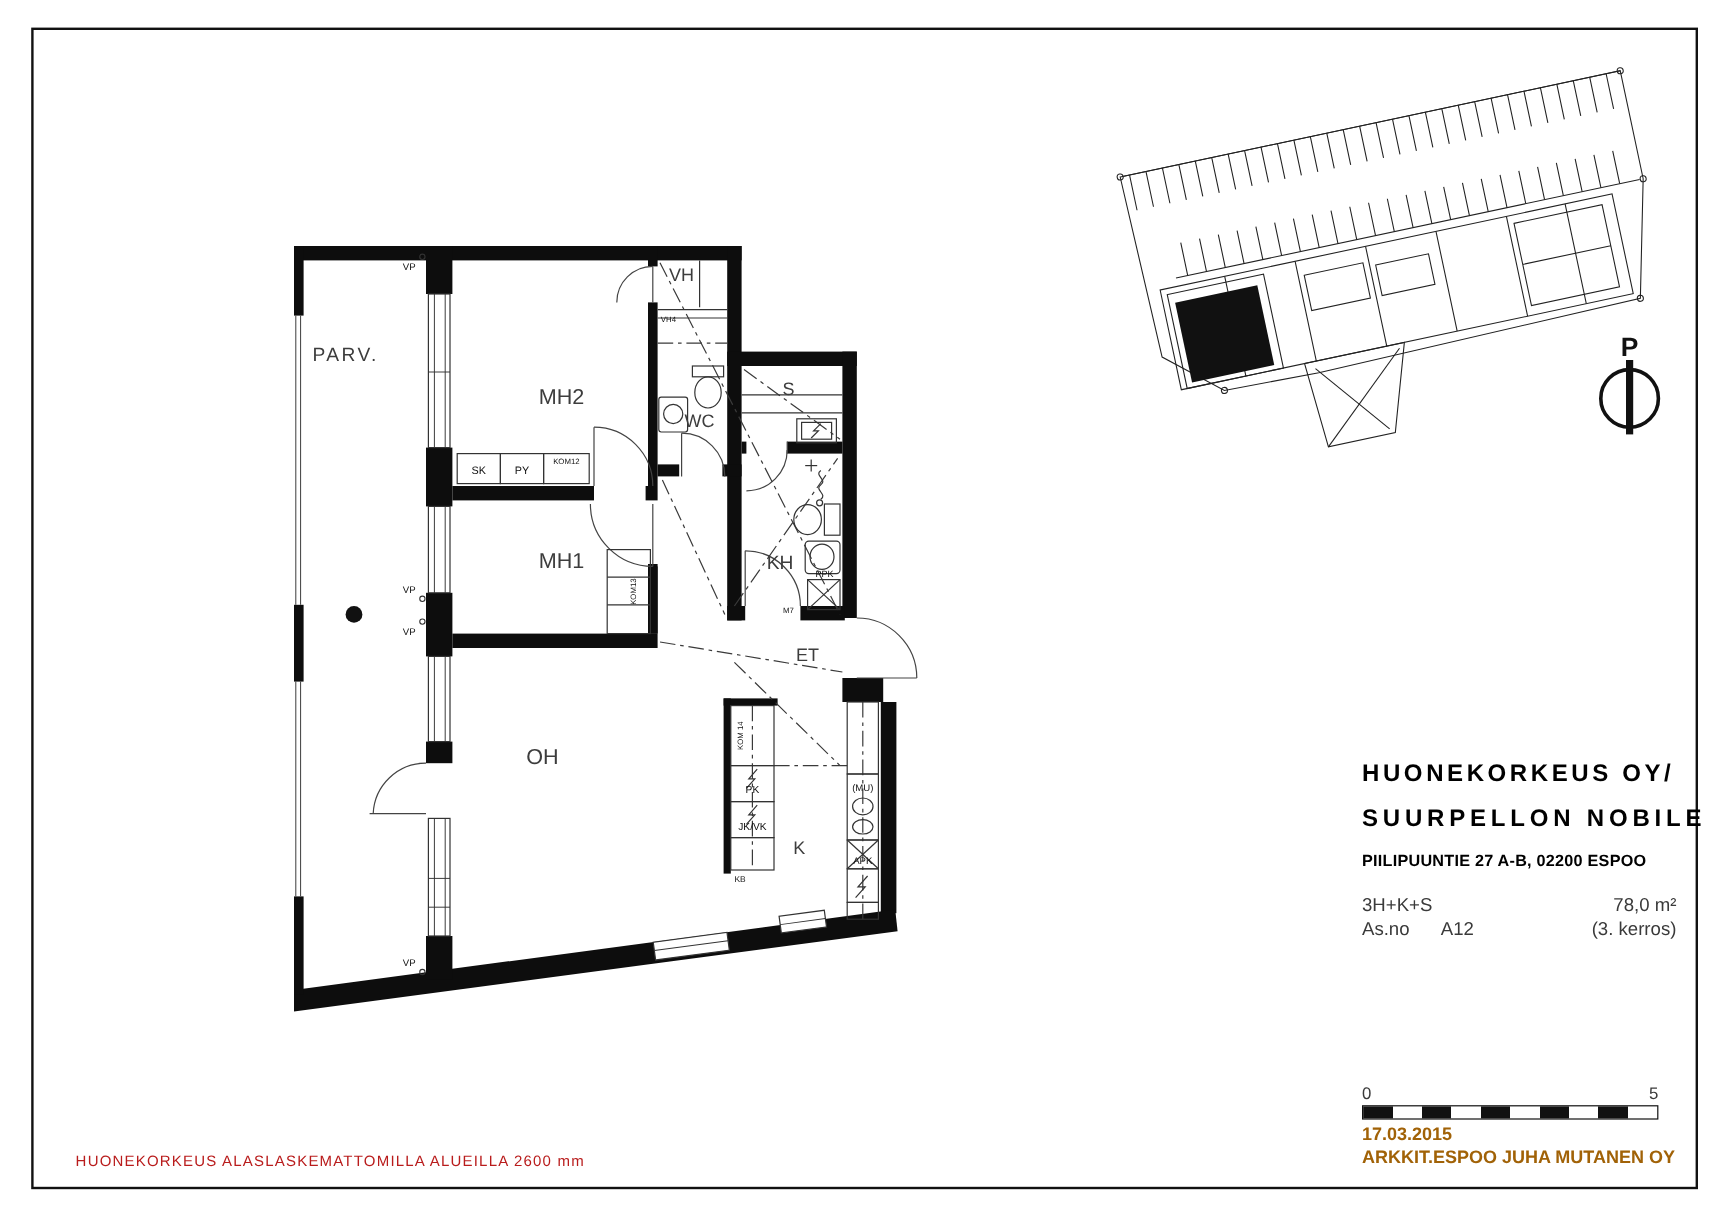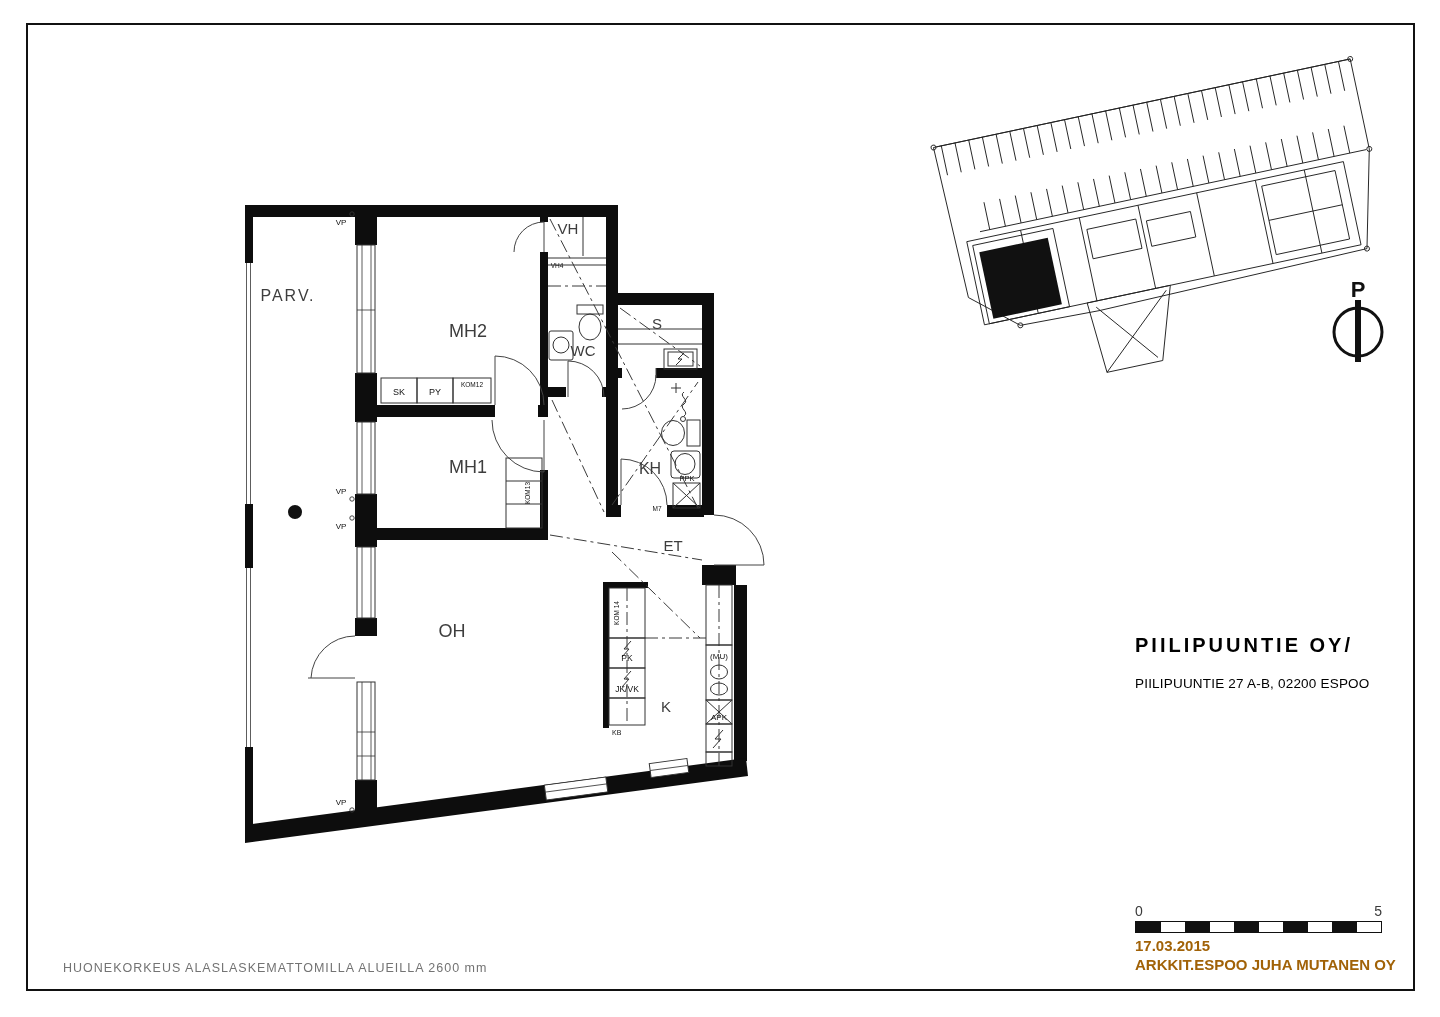--- a/index.html
+++ b/index.html
@@ -3,29 +3,29 @@
 <meta charset="utf-8">
 <style>
   html,body{margin:0;padding:0;background:#fff;}
   body{width:1440px;height:1017px;position:relative;font-family:"Liberation Sans",sans-serif;overflow:hidden;}
   .frame{position:absolute;left:26px;top:23px;width:1389px;height:968px;border:2px solid #111;box-sizing:border-box;}
   svg{position:absolute;left:0;top:0;}
   .titleblock{position:absolute;left:1135px;top:631px;width:262px;color:#000;}
   .tb-big{font-size:20px;font-weight:bold;letter-spacing:5px;line-height:29px;white-space:nowrap;}
   .tb-big2{letter-spacing:3px;}
   .tb-project{font-size:20px;font-weight:bold;letter-spacing:4px;margin-top:11px;white-space:nowrap;}
-  .tb-address{font-size:13.5px;font-weight:normal;letter-spacing:0.2px;margin-top:16px;white-space:nowrap;}
+  .tb-address{font-size:13.5px;font-weight:bold;letter-spacing:0.2px;margin-top:16px;white-space:nowrap;}
   .tb-rows{margin-top:20px;color:#3a3a3a;font-size:15.5px;line-height:20px;}
   .tb-row{display:flex;justify-content:space-between;}
   .tb-left{display:flex;gap:26px;}
   .scalebar{position:absolute;left:1135px;top:903px;width:247px;}
   .sb-nums{display:flex;justify-content:space-between;font-size:14px;color:#3a3a3a;margin-bottom:2px;}
   .sb-bar{height:10px;border:1.5px solid #111;background:linear-gradient(90deg,#111 0 10%,#fff 10% 20%,#111 20% 30%,#fff 30% 40%,#111 40% 50%,#fff 50% 60%,#111 60% 70%,#fff 70% 80%,#111 80% 90%,#fff 90% 100%);}
   .stamp{position:absolute;left:1135px;top:936px;font-weight:bold;font-size:15px;line-height:19px;color:#a16207;white-space:nowrap;}
-  .footnote{position:absolute;left:63px;top:961px;font-size:12.5px;color:#737373;letter-spacing:1px;white-space:nowrap;}
+  .footnote{position:absolute;left:63px;top:961px;font-size:12.5px;color:#b91c1c;letter-spacing:1px;white-space:nowrap;}
   .t{fill:#3d3d3d;}
   .lbl{fill:#111;}
 </style>
 </head>
 <body>
 
 <div class="frame"></div>
 
 <svg width="1440" height="1017" viewBox="0 0 1440 1017">
 
@@ -272,22 +272,36 @@
   </g>
 
   <g>
     <circle cx="1358" cy="332" r="24" fill="none" stroke="#111" stroke-width="3"></circle>
     <rect x="1355" y="300" width="6" height="62" fill="#111"></rect>
     <text x="1358" y="297" text-anchor="middle" font-size="22" font-weight="bold" fill="#111">P</text>
   </g>
 </svg>
 
 <div class="titleblock">
-  <div class="tb-big tb-big2">PIILIPUUNTIE OY/</div>
+  <div class="tb-big tb-big2">HUONEKORKEUS OY/</div>
+  <div class="tb-project">SUURPELLON NOBILE</div>
   <div class="tb-address">PIILIPUUNTIE 27 A-B, 02200 ESPOO</div>
+  <div class="tb-rows">
+    <div class="tb-row">
+      <span>3H+K+S</span>
+      <span>78,0 m²</span>
+    </div>
+    <div class="tb-row">
+      <span class="tb-left">
+        <span>As.no</span>
+        <span>A12</span>
+      </span>
+      <span>(3. kerros)</span>
+    </div>
+  </div>
 </div>
 
 <div class="scalebar">
   <div class="sb-nums">
     <span>0</span>
     <span>5</span>
   </div>
   <div class="sb-bar"></div>
 </div>
 

